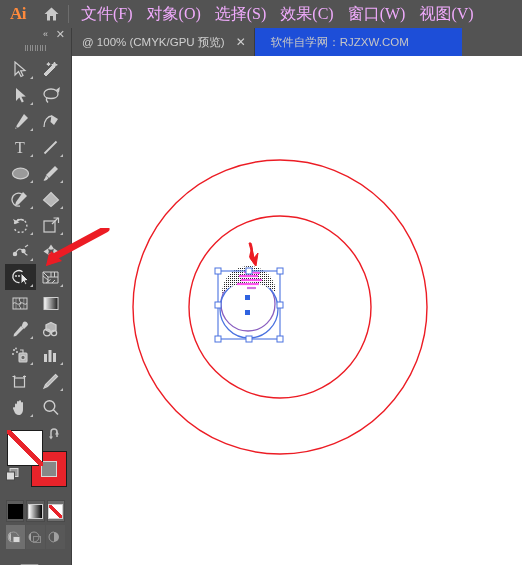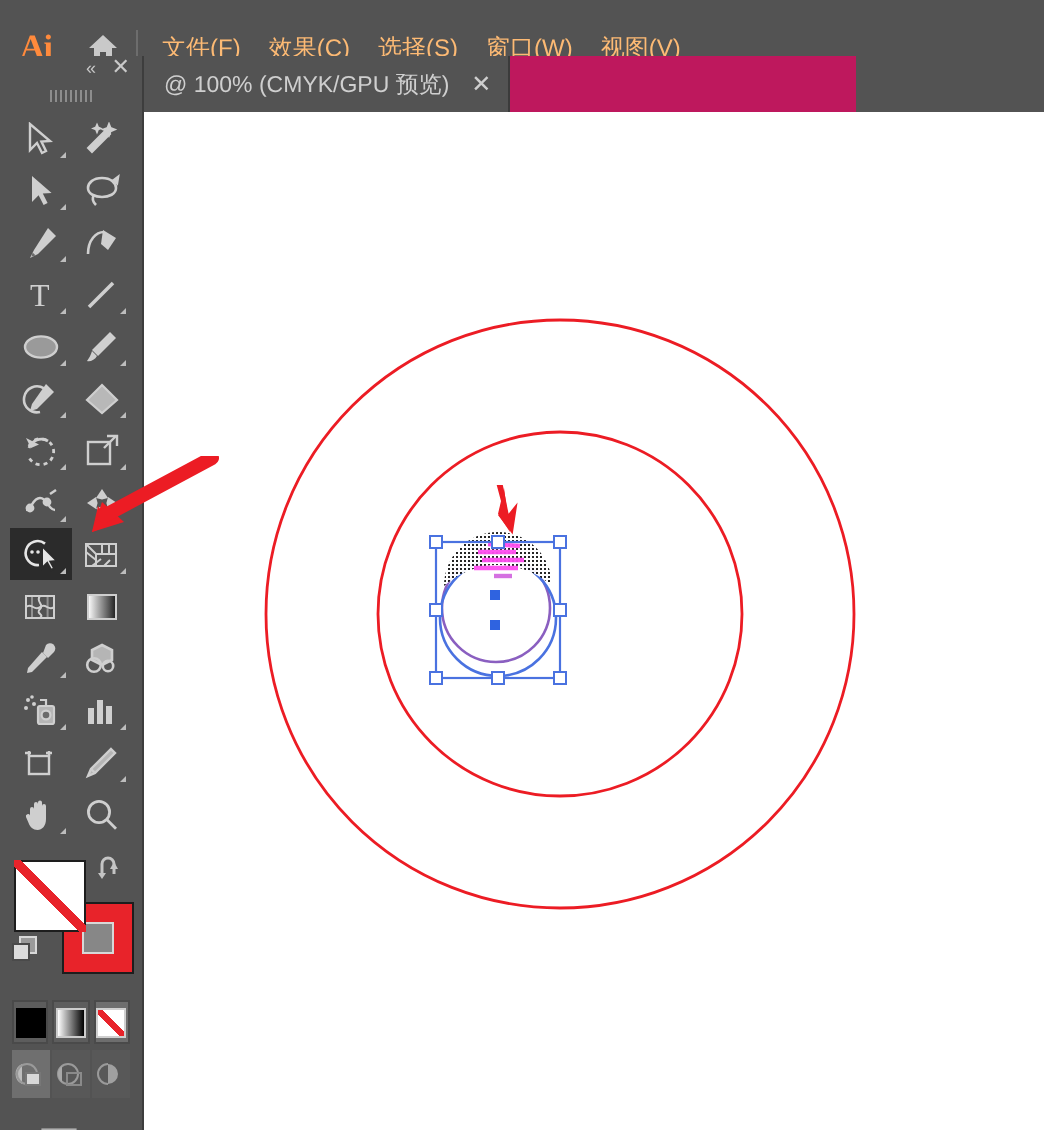--- a/index.html
+++ b/index.html
@@ -8,45 +8,45 @@
     background: #535353;
     font-family: "Liberation Sans", "DejaVu Sans", sans-serif;
     overflow: hidden;
   }
   #app { position: relative; width: 522px; height: 565px; }
 
   
   #menubar {
     position: absolute; left: 0; top: 0; width: 522px; height: 28px;
     background: #535353;
-    display: flex; align-items: center; margin-top: 10px;
+    display: flex; align-items: center;
   }
   .ai-logo {
     width: 36px; height: 28px;
     display: flex; align-items: center; justify-content: center;
     color: #ff8a3c; font-size: 17px; font-weight: bold;
     font-family: "Liberation Serif", serif;
     letter-spacing: -0.5px;
   }
   .home-btn {
     width: 30px; height: 28px;
     display: flex; align-items: center; justify-content: center;
   }
   .menu-sep {
     width: 1px; height: 18px; background: #6d6d6d; margin: 0 5px 0 2px;
   }
   .menu-item {
-    color: #fdba74; font-size: 12px; padding: 0 7px; height: 28px;
-    display: flex; align-items: center; white-space: nowrap;
+    color: #f0abfc; font-size: 16px; padding: 0 7px; height: 28px;
+    display: flex; align-items: center; white-space: nowrap; font-family: Liberation Serif, serif;
   }
 
   
   #tabbar {
-    position: absolute; left: 0; top: 28px; width: 428px; height: 28px;
-    background: #be185d;
+    position: absolute; left: 0; top: 28px; width: 462px; height: 28px;
+    background: #1d4ed8;
     display: flex; align-items: stretch;
   }
   #doc-tab {
     background: #535353;
     display: flex; align-items: center;
     padding: 0 6px 0 10px; height: 28px;
     margin-left: 72px;
     border-right: 1px solid #3b3b3b;
   }
   #doc-tab-label { color: #cfcfcf; font-size: 11.5px; white-space: nowrap; }
@@ -196,31 +196,33 @@
 
   <div id="menubar">
     <div class="ai-logo">Ai</div>
     <div class="home-btn">
       <svg width="17" height="16" viewBox="0 0 17 16">
         <path d="M8.5 1.5 L15.5 8 L13 8 L13 14.5 L10 14.5 L10 10 L7 10 L7 14.5 L4 14.5 L4 8 L1.5 8 Z" fill="#c9c9c9"></path>
       </svg>
     </div>
     <div class="menu-sep"></div>
     <div class="menu-item">文件(F)</div>
+    <div class="menu-item">对象(O)</div>
+    <div class="menu-item">选择(S)</div>
     <div class="menu-item">效果(C)</div>
-    <div class="menu-item">选择(S)</div>
     <div class="menu-item">窗口(W)</div>
     <div class="menu-item">视图(V)</div>
   </div>
 
   <div id="tabbar">
     <div id="doc-tab">
       <span id="doc-tab-label">@ 100% (CMYK/GPU 预览)</span>
       <span id="doc-tab-close">✕</span>
     </div>
+    <div id="watermark">软件自学网：RJZXW.COM</div>
   </div>
 
   <div id="canvas-wrap">
     <svg id="artboard" viewBox="72 56 450 509">
 
       <circle cx="280" cy="307" r="147" fill="none" stroke="#ec1c24" stroke-width="1.4"></circle>
       <circle cx="280" cy="307" r="91" fill="none" stroke="#ec1c24" stroke-width="1.4"></circle>
 
       <circle cx="248" cy="304" r="27" fill="none" stroke="#8a5fc0" stroke-width="1.3"></circle>
       <circle cx="249" cy="309" r="29" fill="none" stroke="#4a72e0" stroke-width="1.3"></circle>

